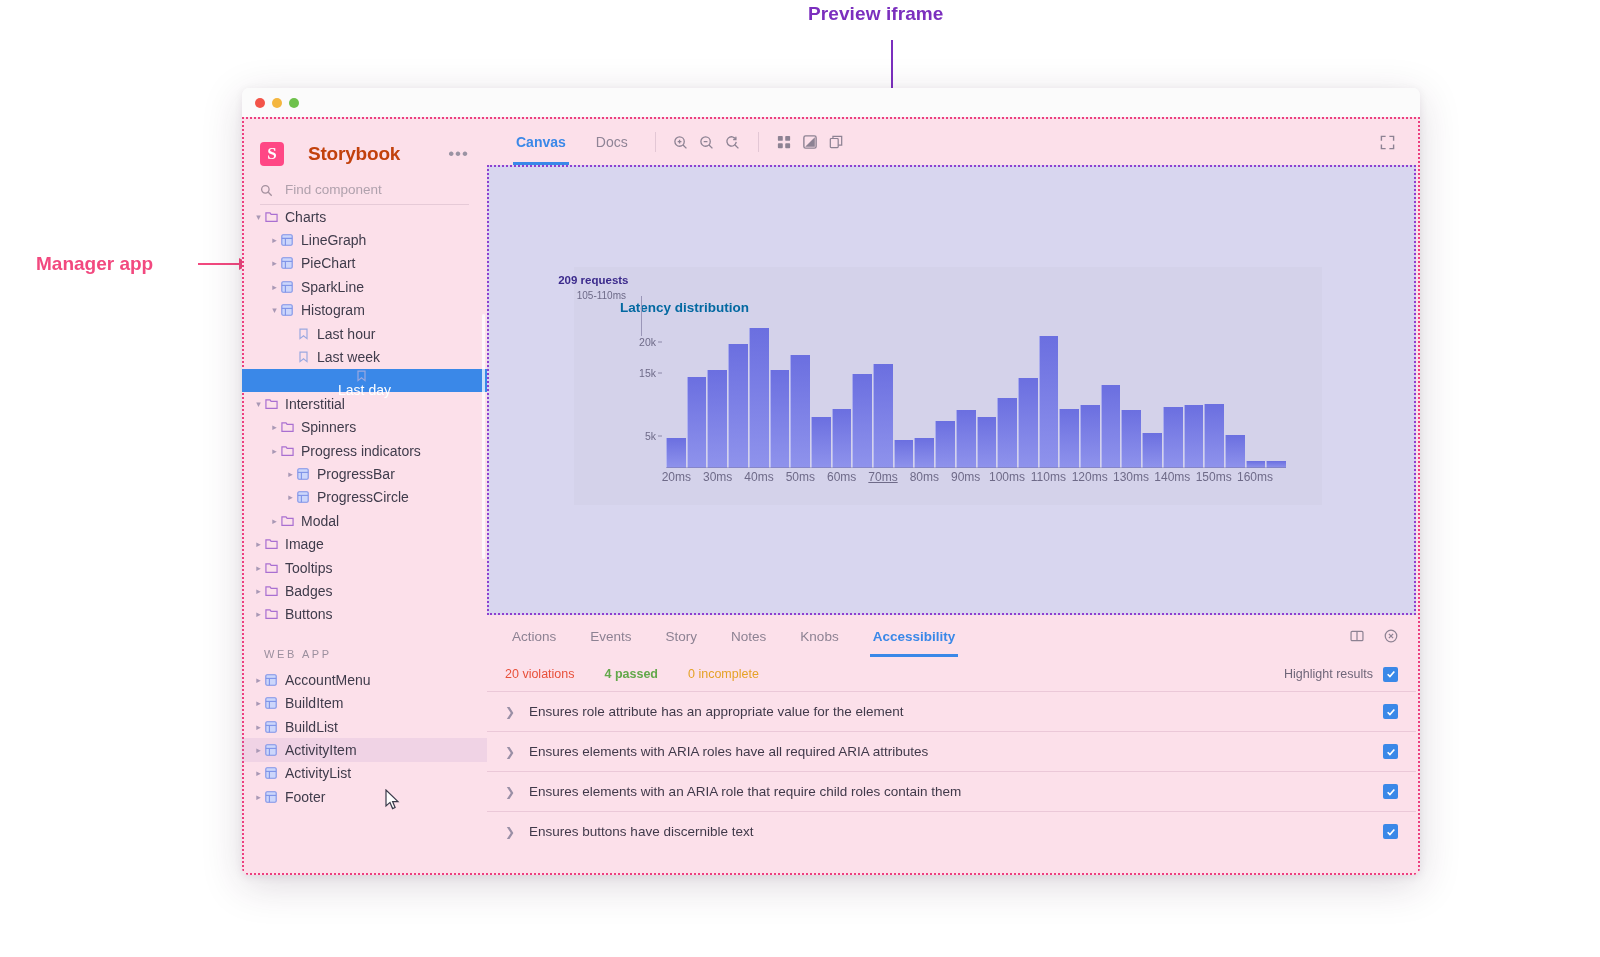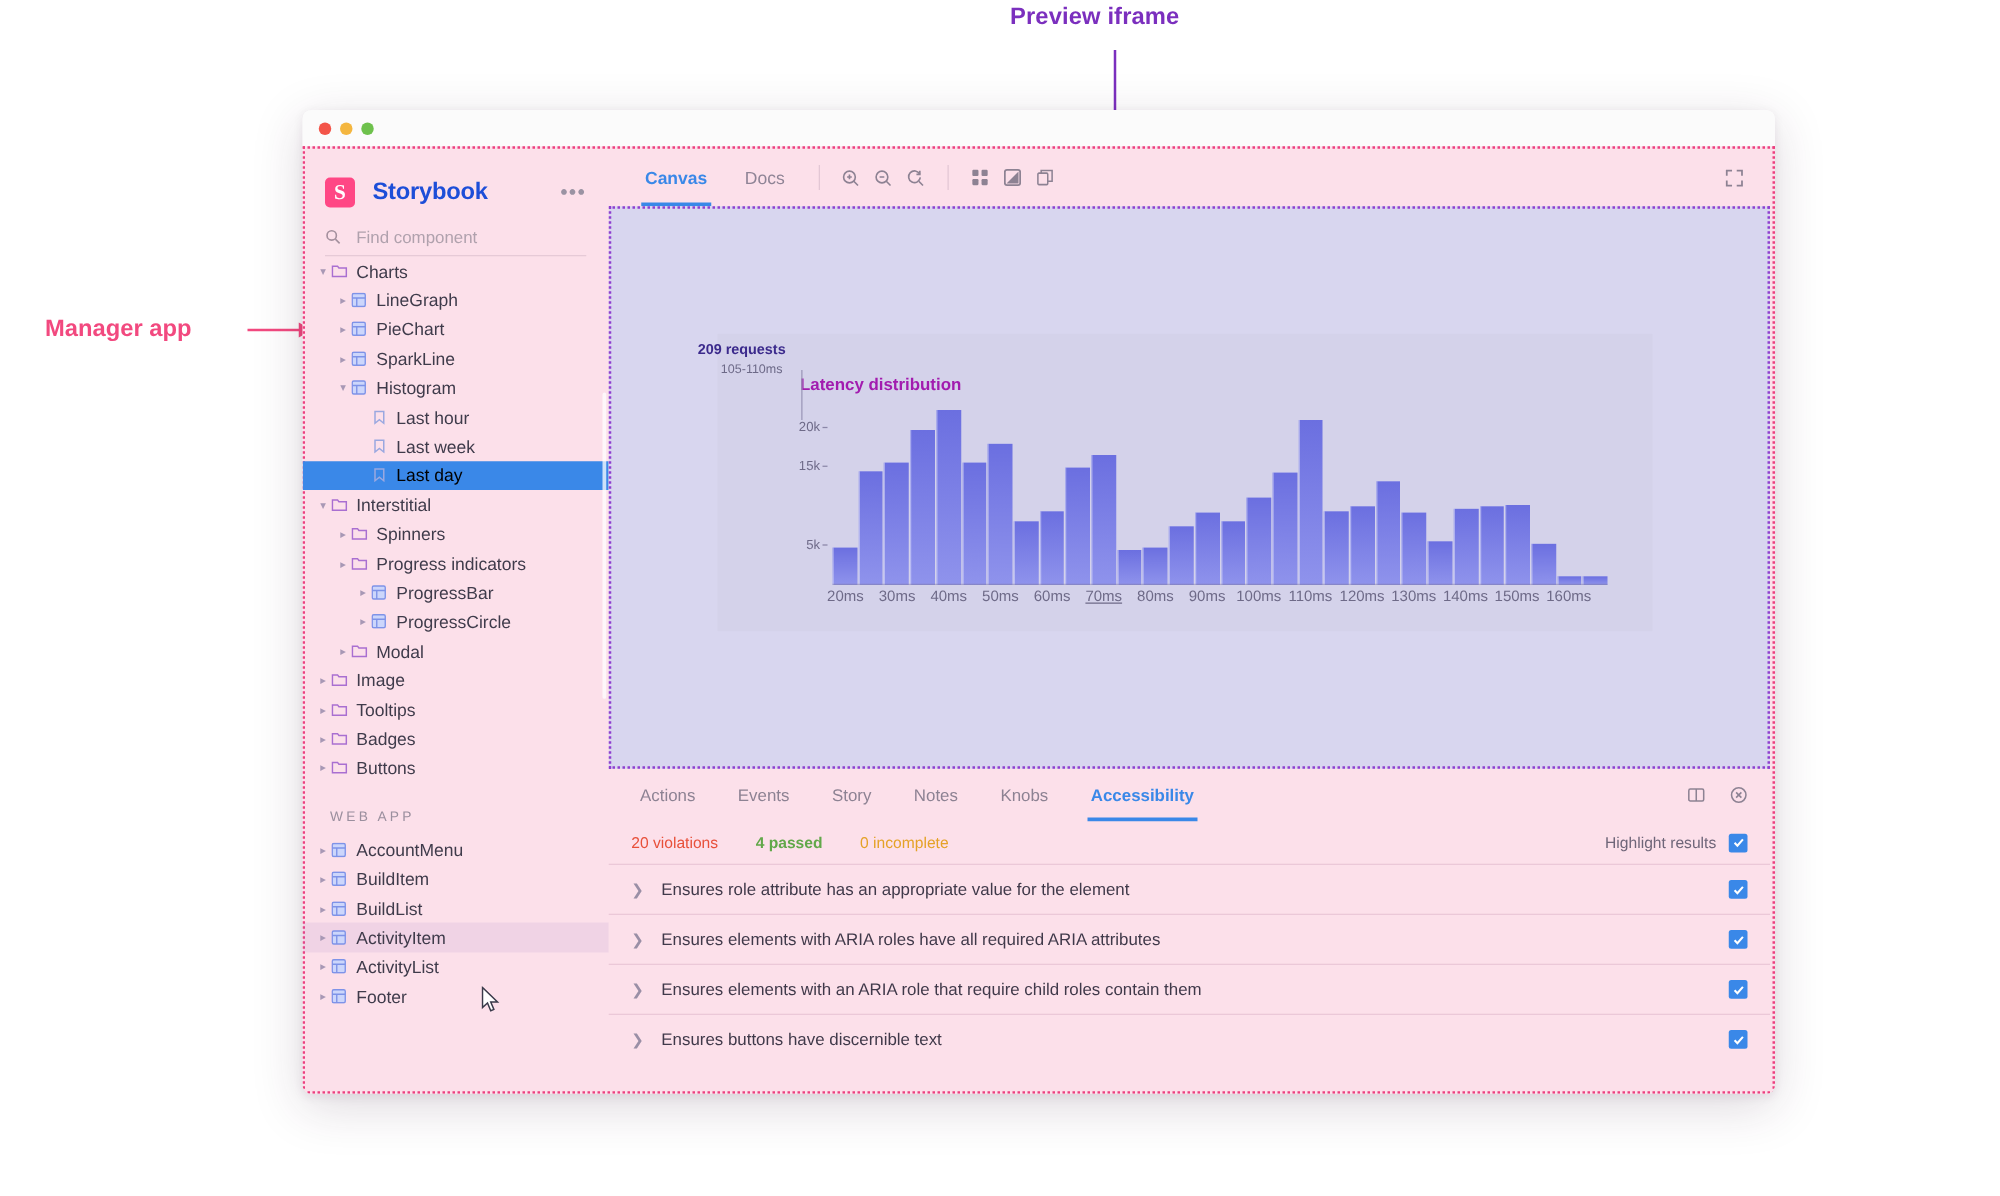--- a/index.html
+++ b/index.html
@@ -63,39 +63,39 @@
 
   
   .sidebar { width: 245px; height: 725px; position: relative; overflow: hidden; }
   .brand { display: flex; align-items: center; padding: 23px 18px 0 18px; }
   .sb-logo {
     width: 24px; height: 24px; border-radius: 4px; background: #ff4785;
     color: #fff; font-weight: bold; font-size: 17px;
     display: flex; align-items: center; justify-content: center;
     font-family: "Liberation Serif", serif;
   }
-  .brand-name { font-size: 19px; font-weight: bold; color: #1d4ed8; margin-left: 14px; letter-spacing: -0.2px; }
+  .brand-name { font-size: 19px; font-weight: bold; color: #c2410c; margin-left: 24px; letter-spacing: -0.2px; }
   .brand-menu { margin-left: auto; color: #9a93a3; font-size: 17px; letter-spacing: 1px; line-height: 10px; }
 
   .search-wrap { margin: 16px 18px 0 18px; border-bottom: 1px solid rgba(120,90,120,0.16); padding-bottom: 7px; display: flex; align-items: center; gap: 12px; }
   .search-icon { width: 13px; height: 13px; color: #a4909e; }
   .search-input {
     border: none; outline: none; background: transparent;
     font-family: "Liberation Sans", sans-serif; font-size: 13.5px; color: #6b6376; width: 180px;
   }
   .search-input::placeholder { color: #b0a1ad; }
 
   .sect-label { font-size: 11px; letter-spacing: 2.6px; color: #9b8f9e; padding: 22px 0 8px 22px; font-weight: normal; }
 
   .tree-item {
     display: flex; align-items: center; height: 23.4px;
     font-size: 14px; color: #3f3b4b; cursor: pointer; position: relative;
     white-space: nowrap;
   }
-  .tree-item.selected { background: #3a88e8; color: #000000; }
+  .tree-item.selected { background: #3a88e8; color: #ffffff; flex-direction: column; }
   .tree-item.hover { background: rgba(160,120,200,0.13); }
   .caret { width: 9px; font-size: 9px; color: #a898b5; display: inline-block; text-align: center; flex: 0 0 auto; }
   .ti-icon { width: 16px; height: 14px; display: inline-flex; align-items: center; justify-content: center; flex: 0 0 auto; margin-right: 6px; }
   .ti-label { line-height: 1; }
 
   .sb-scroll { position: absolute; right: 2px; top: 195px; width: 3px; height: 245px; background: rgba(255,255,255,0.75); border-radius: 2px; }
 
   
   .preview-col { flex: 1; position: relative; }
 
@@ -113,21 +113,21 @@
   
   .iframe-region {
     position: absolute; left: 0px; top: 46px; right: 0px; height: 450px;
     background: #d8d6ef;
     border: 2px dotted #8e3fd0;
   }
   .story-card {
     position: absolute; left: 85px; top: 100px; width: 748px; height: 238px;
     background: #d4d2ea;
   }
-  .chart-title { position: absolute; left: 46px; top: 33px; font-size: 13.5px; color: #a21caf; font-weight: bold; margin-left: 20px; }
+  .chart-title { position: absolute; left: 46px; top: 33px; font-size: 13.5px; color: #0369a1; font-weight: bold; }
 
   .plot { position: absolute; left: 52px; top: 56px; width: 660px; height: 145px; }
   .y-axis-labels { position: absolute; left: 0; top: 0; width: 36px; height: 145px; }
   .y-lab { position: absolute; right: 6px; font-size: 10.5px; color: #6e6a88; transform: translateY(-50%); }
   .y-tick { position: absolute; right: 0; width: 4px; height: 1px; background: #8b87a8; transform: translateY(-0.5px); }
   .bars { position: absolute; left: 40px; bottom: 0; height: 145px; right: 0; display: flex; align-items: flex-end; gap: 1px; }
   .bar { flex: 1 1 0; background: linear-gradient(to bottom, #6b6fe0, #8f93ec); border-left: 1px solid rgba(255,255,255,0.4); }
   .x-axis { position: absolute; left: 40px; right: 0; bottom: 0; height: 1px; background: rgba(120,115,150,0.4); }
   .x-labels { position: absolute; left: 40px; right: 0; bottom: -22px; height: 20px; }
   .x-lab { position: absolute; font-size: 12px; color: #6e6a88; transform: translateX(-50%); }

